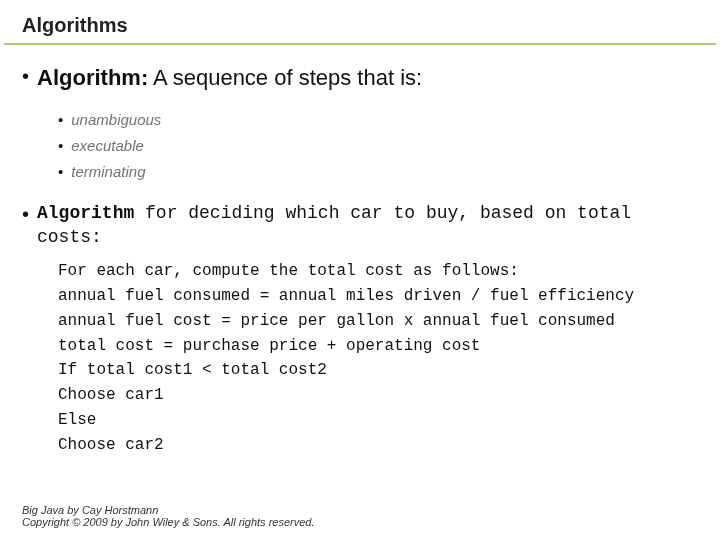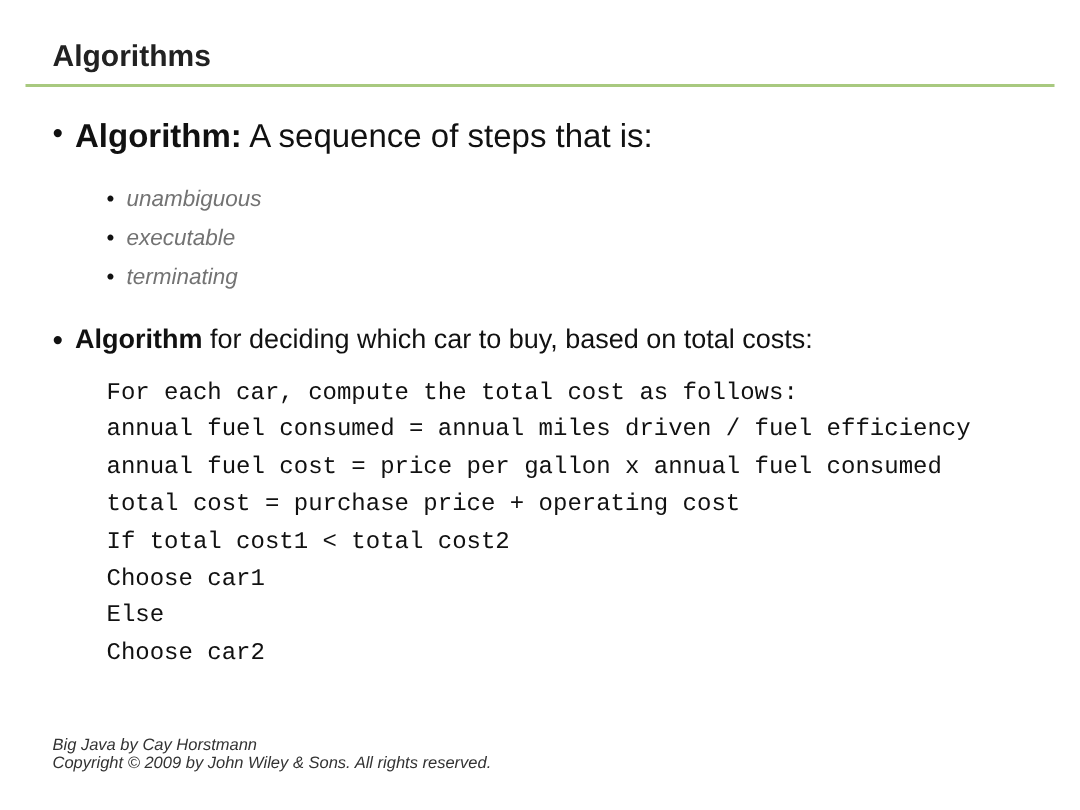--- a/index.html
+++ b/index.html
@@ -16,21 +16,21 @@
       font-size: 15px;
       color: #111111;
       overflow: hidden;
     }
 
     .page {
       width: 720px;
       height: 540px;
       display: flex;
       flex-direction: column;
-      padding: 17px;
+      padding: 4px;
     }
 
     .header {
       padding: 10px 18px 6px 18px;
       border-bottom: 2px solid #a8c97f;
     }
 
     .header-title {
       font-size: 20px;
       font-weight: bold;
@@ -92,20 +92,21 @@
       color: #737373;
     }
 
     .second-section {
       margin-top: 10px;
     }
 
     .second-bullet-text {
       font-size: 18px;
       line-height: 1.35;
+      font-family: Liberation Mono, monospace;
     }
 
     .code-block {
       margin-left: 36px;
       margin-top: 10px;
       font-family: 'Courier New', Courier, monospace;
       font-size: 16px;
       line-height: 1.55;
       color: #111;
     }

